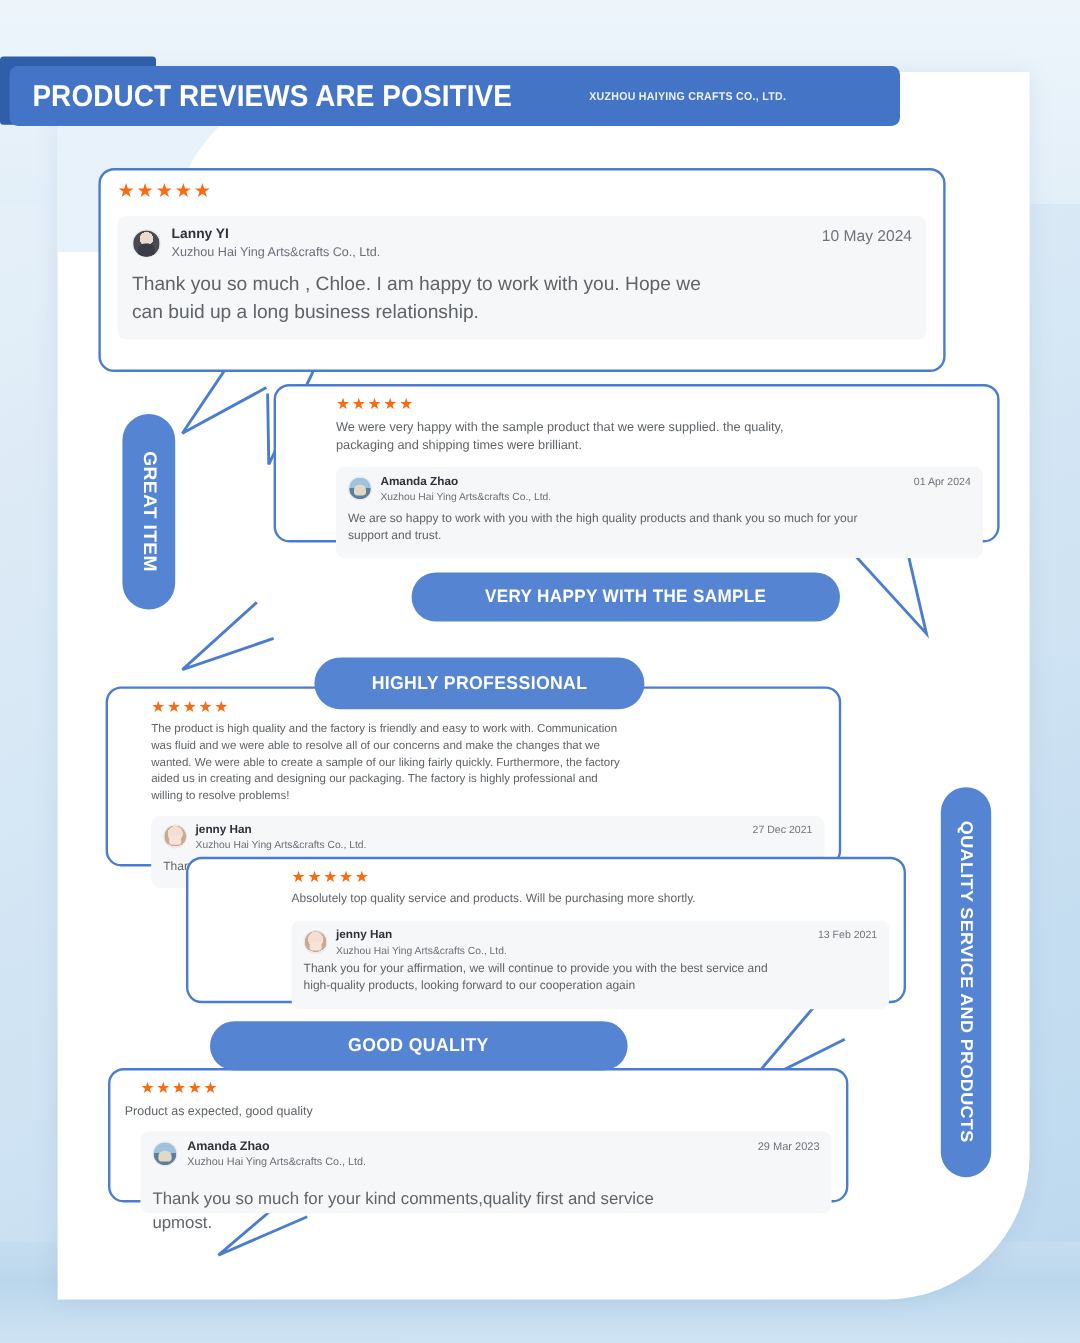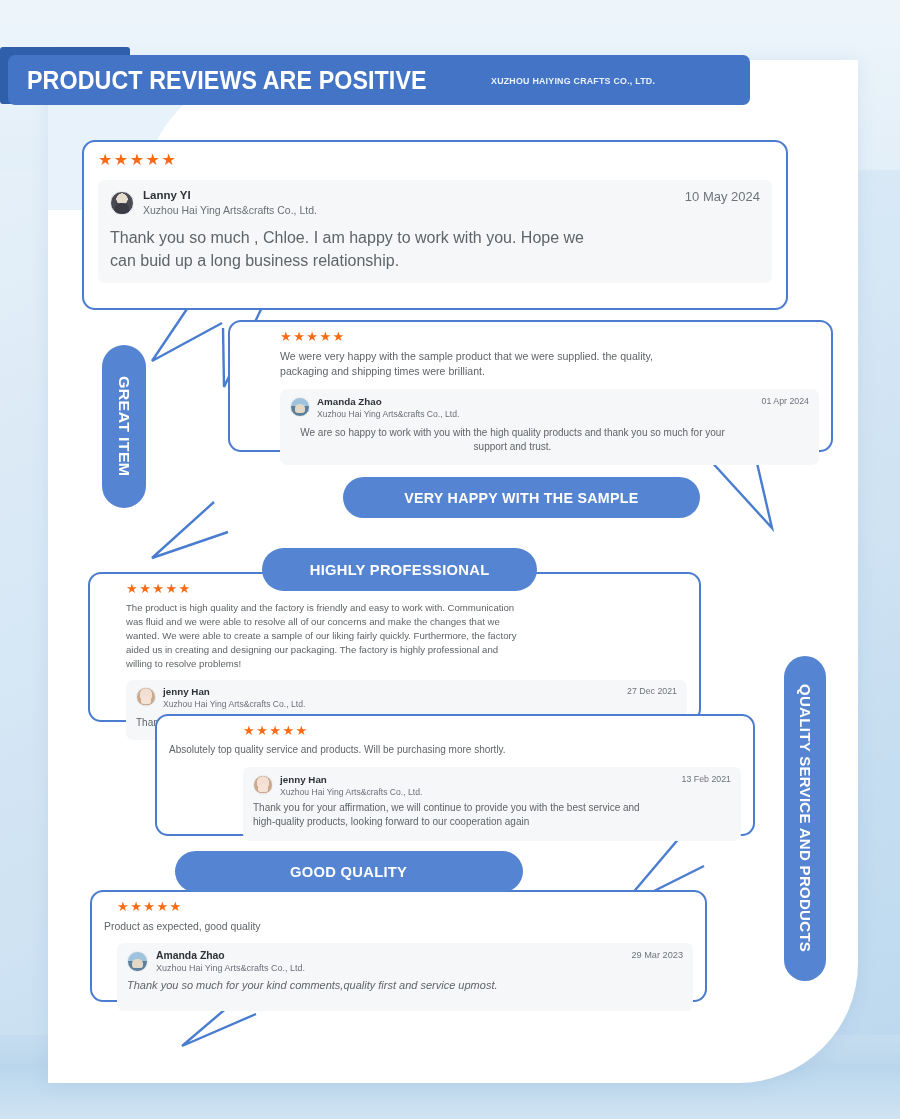--- a/index.html
+++ b/index.html
@@ -148,21 +148,21 @@
   <div class="rv-text" style="font-size:10.6px;margin-top:6px;margin-left:38px;width:405px;">We were very happy with the sample product that we were supplied. the quality, packaging and shipping times were brilliant.</div>
   <div class="reply" style="margin-top:9px;margin-left:38px;height:62px;padding:7px 10px;">
     <div class="reply-head">
       <div class="avatar av-b" style="width:18px;height:18px;margin-right:7px;margin-top:1px;"></div>
       <div class="who">
         <div class="who-name" style="font-size:9.8px;">Amanda Zhao</div>
         <div class="who-co" style="font-size:8.6px;margin-top:2px;">Xuzhou Hai Ying Arts&amp;crafts Co., Ltd.</div>
       </div>
       <div class="rv-date" style="font-size:8.8px;">01 Apr 2024</div>
     </div>
-    <div class="reply-text" style="font-size:10px;margin-top:7px;width:445px;text-align:center;">We are so happy to work with you with the high quality products and thank you so much for your support and trust.</div>
+    <div class="reply-text" style="font-size:10px;margin-top:7px;width:445px;">We are so happy to work with you with the high quality products and thank you so much for your support and trust.</div>
   </div>
 </div>
 
 <div class="bubble" style="left:88px;top:572px;width:613px;height:150px;padding:8px 12px 10px 12px;">
   <div class="stars" style="font-size:13px;margin-left:24px;">★★★★★</div>
   <div class="rv-text" style="font-size:9.6px;margin-top:6px;margin-left:24px;width:400px;">The product is high quality and the factory is friendly and easy to work with. Communication was fluid and we were able to resolve all of our concerns and make the changes that we wanted. We were able to create a sample of our liking fairly quickly. Furthermore, the factory aided us in creating and designing our packaging. The factory is highly professional and willing to resolve problems!</div>
   <div class="reply" style="margin-top:9px;margin-left:24px;height:48px;padding:6px 10px;">
     <div class="reply-head">
       <div class="avatar av-c" style="width:18px;height:18px;margin-right:7px;margin-top:1px;"></div>
       <div class="who">
@@ -170,21 +170,21 @@
         <div class="who-co" style="font-size:8.6px;margin-top:2px;">Xuzhou Hai Ying Arts&amp;crafts Co., Ltd.</div>
       </div>
       <div class="rv-date" style="font-size:8.8px;">27 Dec 2021</div>
     </div>
     <div class="reply-text" style="font-size:10px;margin-top:7px;width:430px;">Thanks for your reply , We will continue to work hard, do the best products, and the best service!</div>
   </div>
 </div>
 
 <div class="bubble" style="left:155px;top:714px;width:600px;height:122px;padding:8px 12px 10px 12px;">
   <div class="stars" style="font-size:13px;margin-left:74px;">★★★★★</div>
-  <div class="rv-text" style="font-size:10px;margin-top:6px;width:420px;">Absolutely top quality service and products. Will be purchasing more shortly.</div>
+  <div class="rv-text" style="font-size:10px;margin-top:6px;margin-left:74px;width:420px;">Absolutely top quality service and products. Will be purchasing more shortly.</div>
   <div class="reply" style="margin-top:9px;margin-left:74px;height:60px;padding:7px 10px;">
     <div class="reply-head">
       <div class="avatar av-c" style="width:18px;height:18px;margin-right:7px;margin-top:1px;"></div>
       <div class="who">
         <div class="who-name" style="font-size:9.8px;">jenny Han</div>
         <div class="who-co" style="font-size:8.6px;margin-top:2px;">Xuzhou Hai Ying Arts&amp;crafts Co., Ltd.</div>
       </div>
       <div class="rv-date" style="font-size:8.8px;">13 Feb 2021</div>
     </div>
     <div class="reply-text" style="font-size:10px;margin-top:4px;width:390px;">Thank you for your affirmation, we will continue to provide you with the best service and high-quality products, looking forward to our cooperation again</div>
@@ -196,21 +196,21 @@
   <div class="rv-text" style="font-size:10.4px;margin-top:6px;margin-left:0;width:460px;">Product as expected, good quality</div>
   <div class="reply" style="margin-top:9px;margin-left:13px;height:54px;padding:7px 10px;">
     <div class="reply-head">
       <div class="avatar av-b" style="width:19px;height:19px;margin-right:8px;margin-top:1px;"></div>
       <div class="who">
         <div class="who-name" style="font-size:10.4px;">Amanda Zhao</div>
         <div class="who-co" style="font-size:9px;margin-top:2px;">Xuzhou Hai Ying Arts&amp;crafts Co., Ltd.</div>
       </div>
       <div class="rv-date" style="font-size:9.2px;">29 Mar 2023</div>
     </div>
-    <div class="reply-text" style="font-size:11px;margin-top:5px;width:440px;font-style:italic;">Thank you so much for your kind comments,quality first and service upmost.</div>
+    <div class="reply-text" style="font-size:14px;margin-top:15px;width:440px;">Thank you so much for your kind comments,quality first and service upmost.</div>
   </div>
 </div>
 
 <div class="pill pill-v" style="left:102px;top:345px;width:44px;height:163px;font-size:16px;">
   <span>GREAT ITEM</span>
 </div>
 
 <div class="pill pill-h" style="left:343px;top:477px;width:357px;height:41px;font-size:15px;">
   <span>VERY HAPPY WITH THE SAMPLE</span>
 </div>

